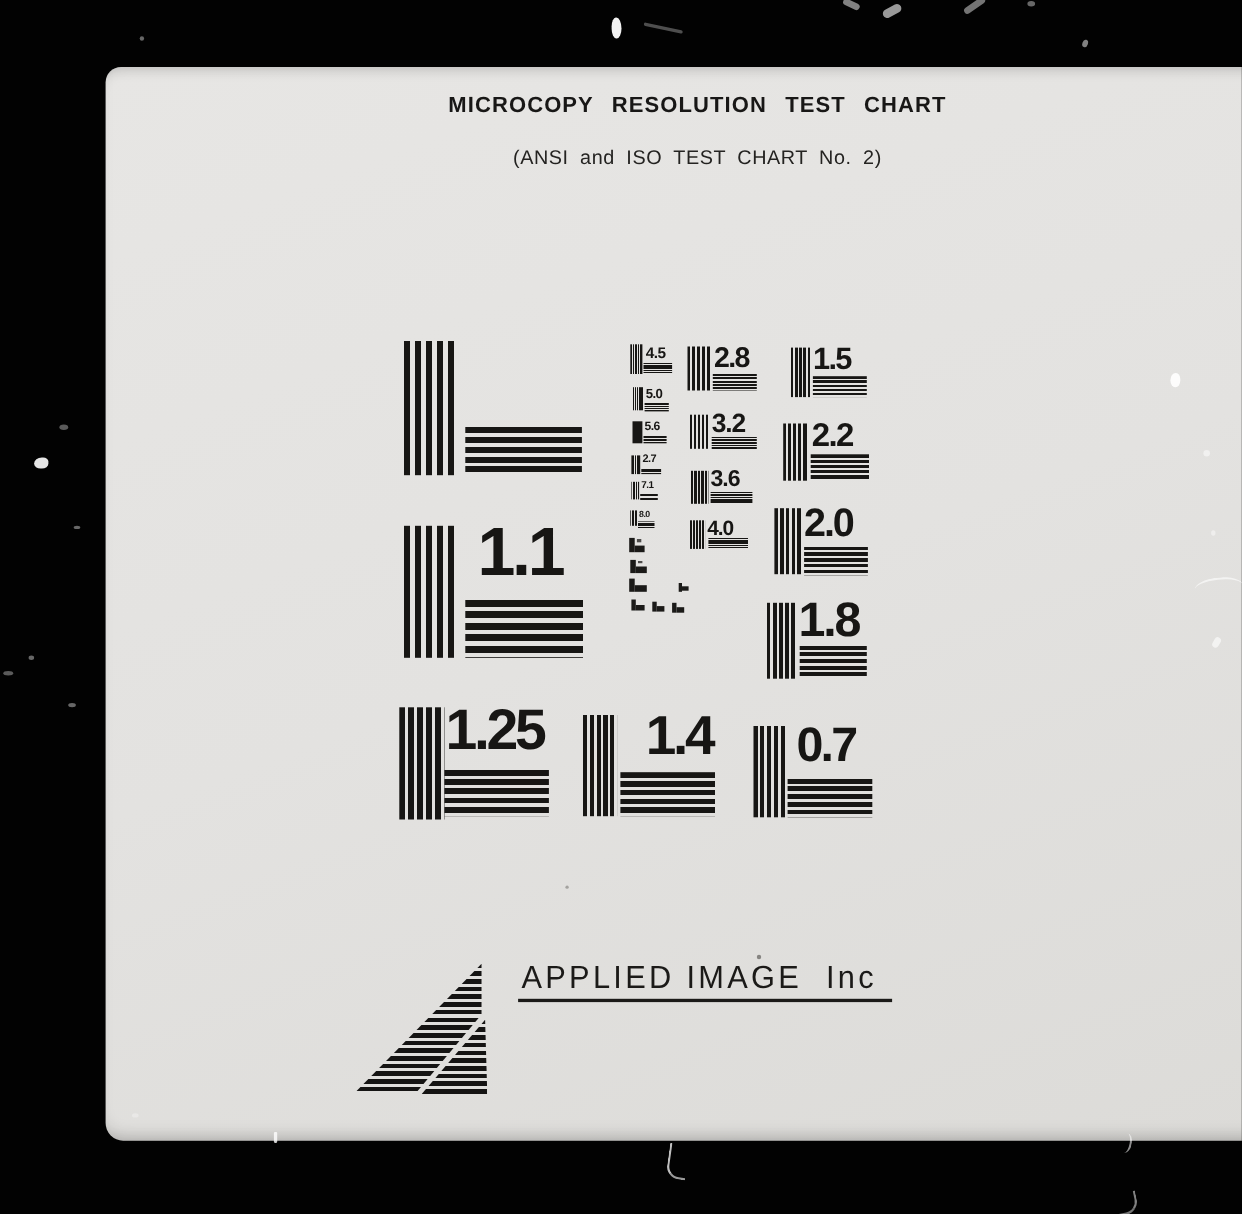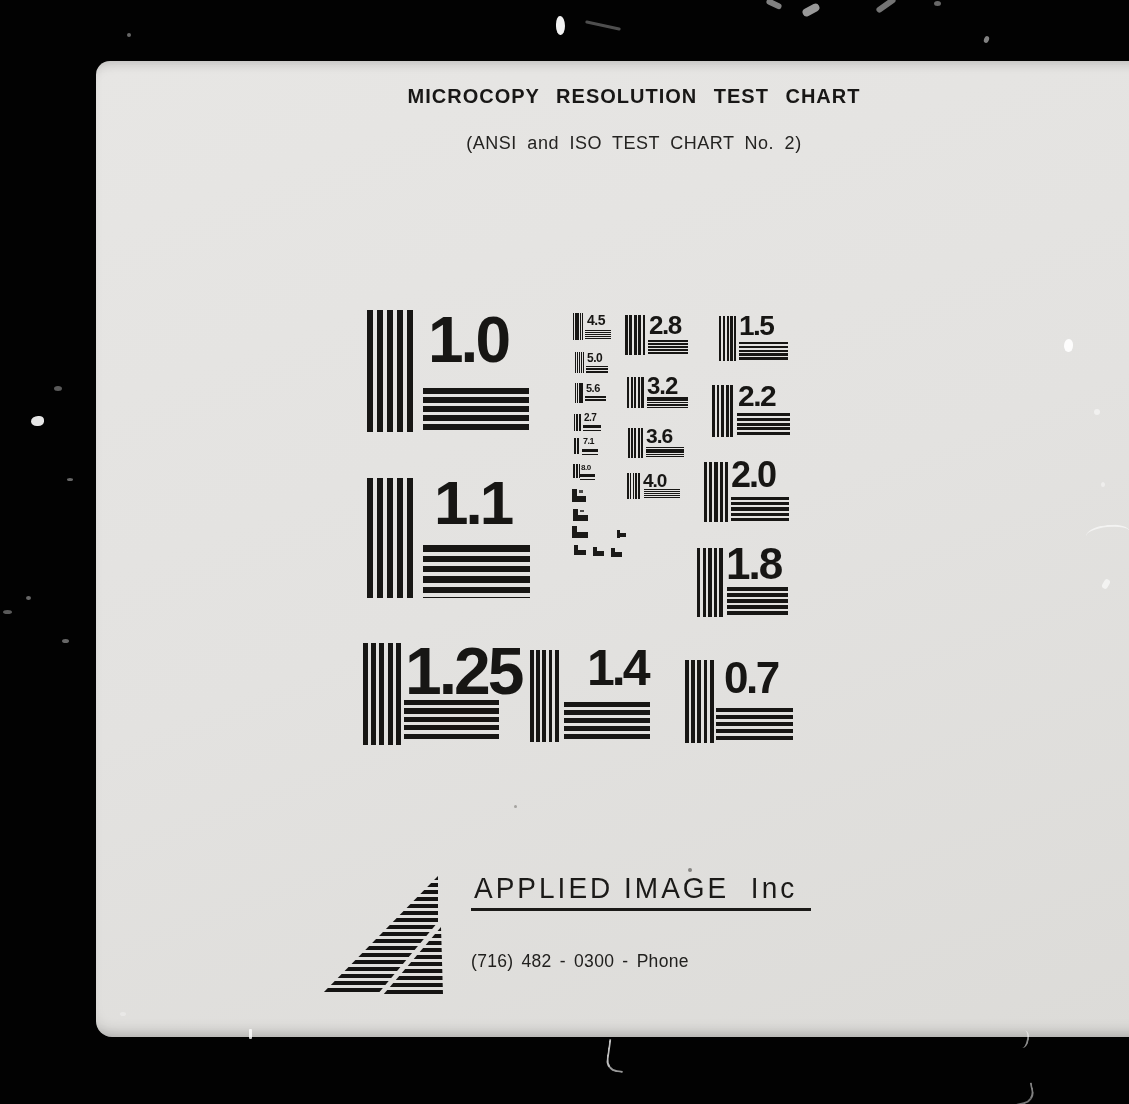--- a/index.html
+++ b/index.html
@@ -42,29 +42,28 @@
 <body>
 
 <div class="stage">
 
   <div class="paper">
 
     <div class="title">MICROCOPY RESOLUTION TEST CHART</div>
     <div class="subtitle">(ANSI and ISO TEST CHART No. 2)</div>
 
     <div class="vb" style="left:271px;top:249px;width:50px;height:122px;--p:10px;--b:6px"></div>
-    <div class="lb" style="left:332px;top:247px;font-size:64px;letter-spacing:-3px">1.0</div>
     <div class="hb" style="left:327px;top:327px;width:106px;height:44px;--p:9px;--b:5.5px"></div>
 
     <div class="vb" style="left:271px;top:417px;width:50px;height:120px;--p:10px;--b:6px"></div>
     <div class="lb" style="left:338px;top:411px;font-size:62px;letter-spacing:-3px">1.1</div>
     <div class="hb" style="left:327px;top:484px;width:107px;height:53px;--p:10.5px;--b:6.5px"></div>
 
     <div class="vb" style="left:267px;top:582px;width:41px;height:102px;--p:8.2px;--b:5px"></div>
-    <div class="lb" style="left:309px;top:577px;font-size:66px;letter-spacing:-3px">1.25</div>
+    <div class="lb" style="left:309px;top:577px;font-size:52px;letter-spacing:-3px">1.25</div>
     <div class="hb" style="left:308px;top:639px;width:95px;height:42px;--p:8.4px;--b:5.2px"></div>
 
     <div class="vb" style="left:434px;top:589px;width:31px;height:92px;--p:6.2px;--b:3.8px"></div>
     <div class="lb" style="left:491px;top:582px;font-size:50px;letter-spacing:-3px">1.4</div>
     <div class="hb" style="left:468px;top:641px;width:86px;height:40px;--p:8px;--b:5px"></div>
 
     <div class="vb" style="left:589px;top:599px;width:31px;height:83px;--p:6.2px;--b:3.8px"></div>
     <div class="lb" style="left:628px;top:595px;font-size:44px;letter-spacing:-2.5px">0.7</div>
     <div class="hb" style="left:620px;top:647px;width:77px;height:35px;--p:7px;--b:4.3px"></div>
 
@@ -139,21 +138,20 @@
     <div class="mv" style="left:515px;top:487px;width:4px;height:9px"></div>
     <div class="mf" style="left:519px;top:491px;width:7px;height:5px"></div>
     <div class="mv" style="left:521px;top:469px;width:3px;height:8px"></div>
     <div class="mf" style="left:524px;top:472px;width:6px;height:4px"></div>
 
     <div class="tri big"></div>
     <div class="tri small"></div>
     <div class="company">APPLIED IMAGE  Inc</div>
     <div class="rule"></div>
     <div class="addr">
-      <div>(716) 482 - 0300 - Phone</div>
       
     </div>
 
     <div style="position:absolute;left:592px;top:807px;width:4px;height:4px;background:#4a4845;border-radius:50%;opacity:.6"></div>
     <div style="position:absolute;left:418px;top:744px;width:3px;height:3px;background:#5a5855;border-radius:50%;opacity:.45"></div>
   </div>
 
   <div class="sp" style="left:127px;top:33px;width:4px;height:4px;opacity:.4"></div>
   <div class="sp" style="left:556px;top:16px;width:9px;height:19px;opacity:.95;border-radius:45% 55% 50% 50%"></div>
   <div class="sp" style="left:585px;top:24px;width:36px;height:3px;opacity:.3;border-radius:2px;transform:rotate(12deg)"></div>

